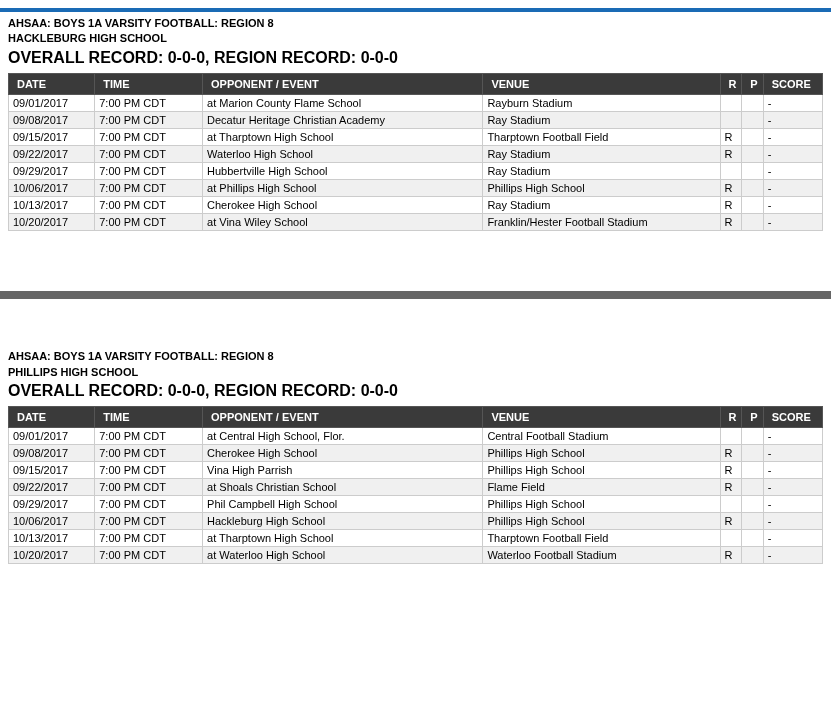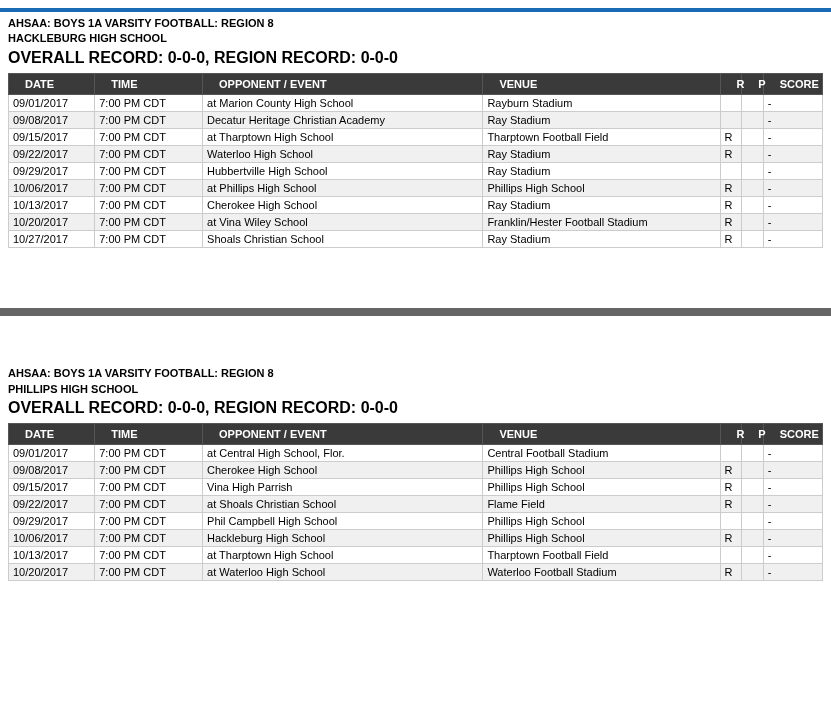--- a/index.html
+++ b/index.html
@@ -52,21 +52,21 @@
     .col-venue { width: 220px; }
     .col-r { width: 20px; }
     .col-p { width: 20px; }
     .col-score { width: 55px; }
 
     thead tr {
       background: #3a3a3a;
       color: #fff;
     }
     thead th {
-      padding: 4px 16px;
+      padding: 4px 8px;
       text-align: left;
       font-size: 11px;
       font-weight: bold;
       border: 1px solid #555;
     }
     tbody tr {
       background: #fff;
     }
     tbody tr:nth-child(even) {
       background: #f0f0f0;
@@ -124,21 +124,21 @@
               <th>VENUE</th>
               <th>R</th>
               <th>P</th>
               <th>SCORE</th>
             </tr>
           </thead>
           <tbody>
             <tr>
               <td>09/01/2017</td>
               <td>7:00 PM CDT</td>
-              <td>at Marion County High School</td>
+              <td>at Marion County Flame School</td>
               <td>Rayburn Stadium</td>
               <td></td>
               <td></td>
               <td>-</td>
             </tr>
             <tr>
               <td>09/08/2017</td>
               <td>7:00 PM CDT</td>
               <td>Decatur Heritage Christian Academy</td>
               <td>Ray Stadium</td>
@@ -189,29 +189,20 @@
               <td>Ray Stadium</td>
               <td>R</td>
               <td></td>
               <td>-</td>
             </tr>
             <tr>
               <td>10/20/2017</td>
               <td>7:00 PM CDT</td>
               <td>at Vina Wiley School</td>
               <td>Franklin/Hester Football Stadium</td>
-              <td>R</td>
-              <td></td>
-              <td>-</td>
-            </tr>
-            <tr>
-              <td>10/27/2017</td>
-              <td>7:00 PM CDT</td>
-              <td>Shoals Christian School</td>
-              <td>Ray Stadium</td>
               <td>R</td>
               <td></td>
               <td>-</td>
             </tr>
           </tbody>
         </table>
       </div>
       <div class="spacer"></div>
       <div class="divider"></div>
       <div class="spacer"></div>

